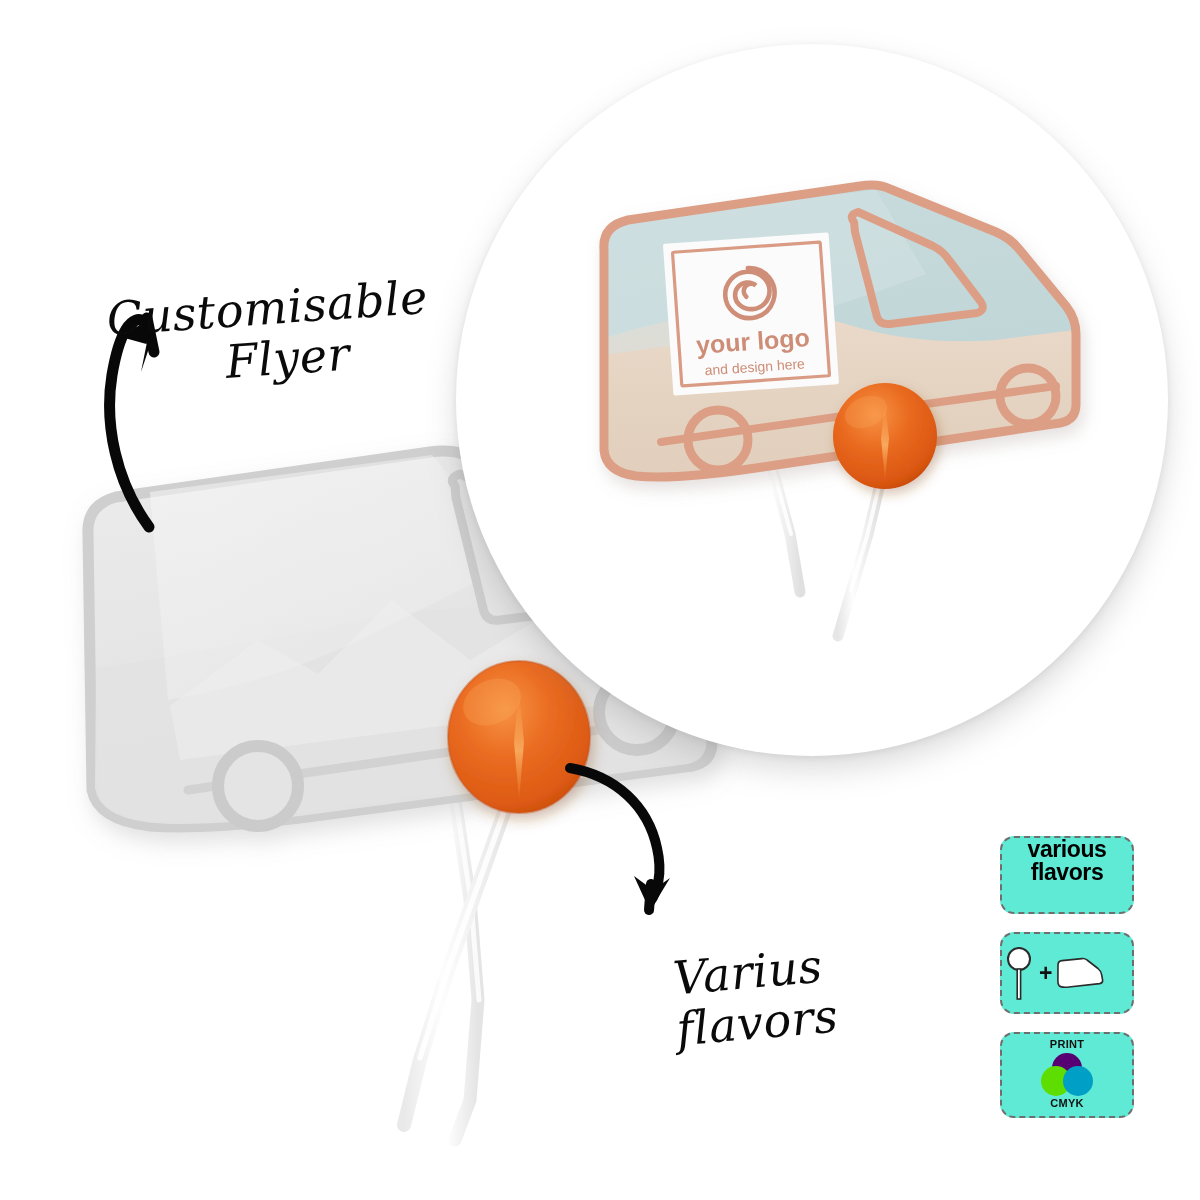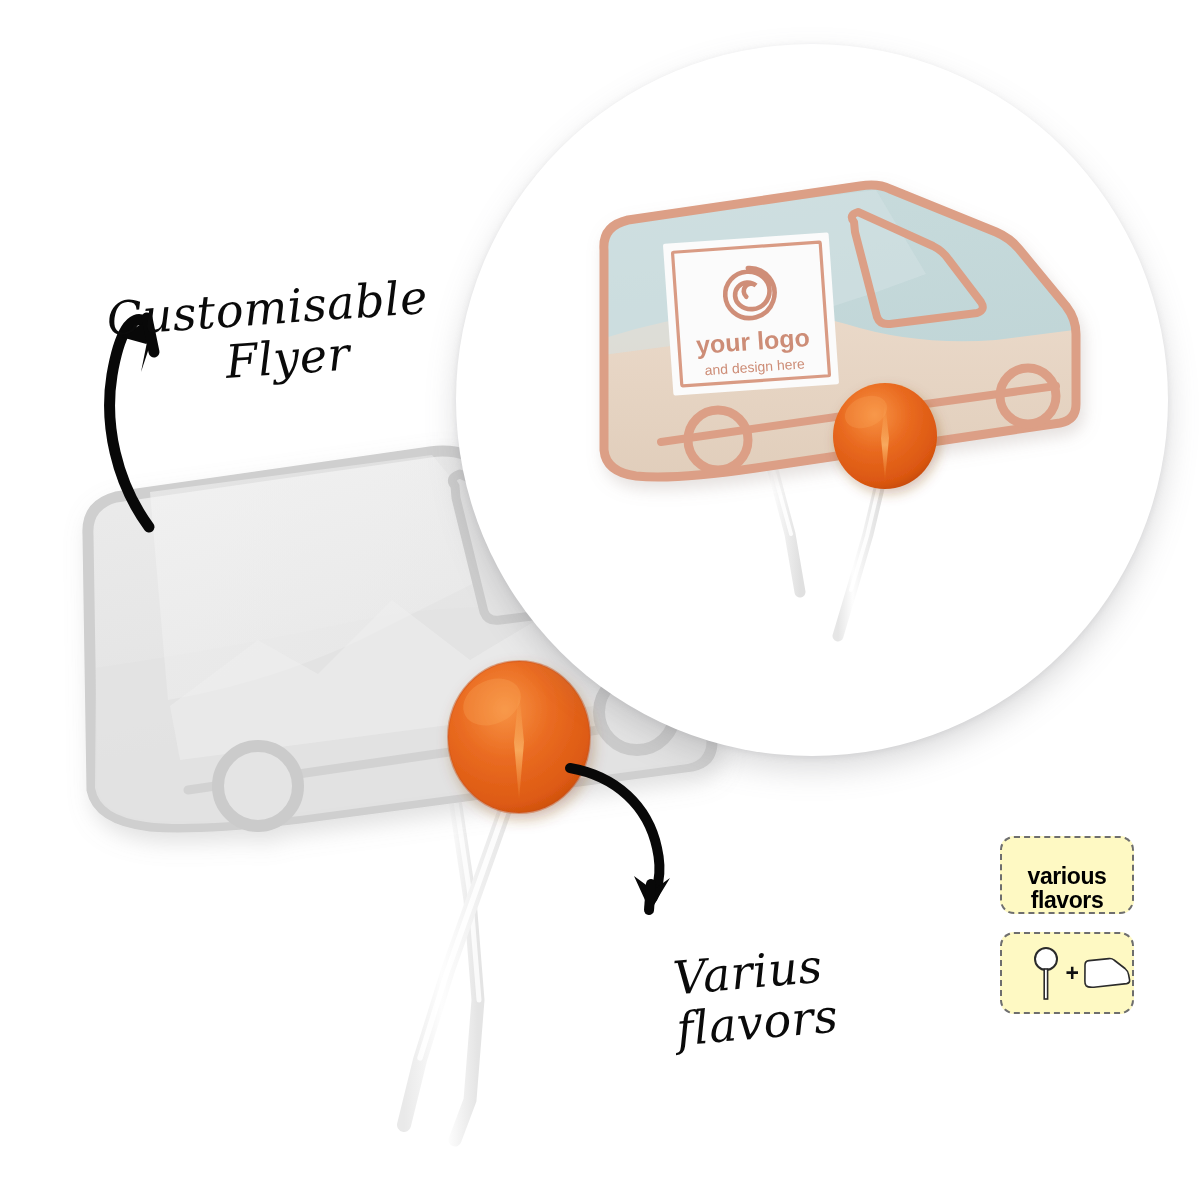--- a/index.html
+++ b/index.html
@@ -73,27 +73,27 @@
   
   #badge-column {
     position: absolute;
     left: 1000px;
     top: 836px;
     width: 140px;
   }
   .badge {
     box-sizing: border-box;
     width: 134px;
-    background: #fef9c3;
+    background: #5eead4;
     border: 2px dashed #6e6e6e;
     border-radius: 14px;
     margin-bottom: 18px;
     display: flex;
     align-items: center;
-    justify-content: flex-end;
+    justify-content: flex-start;
     flex-direction: column;
   }
   #badge-flavors {
     height: 78px;
   }
   #badge-flavors .badge-text {
     font-size: 23px;
     font-weight: bold;
     color: #000000;
     text-align: center;
@@ -445,16 +445,27 @@
         <circle cx="17" cy="14" r="11" fill="#ffffff" stroke="#2b2b2b" stroke-width="2"></circle>
         <rect x="15.2" y="24" width="3.4" height="30" fill="#ffffff" stroke="#2b2b2b" stroke-width="1.6"></rect>
       </svg>
       <span style="font-size:23px;font-weight:bold;color:#111;line-height:1;">+</span>
       <svg width="50" height="34" viewBox="0 0 50 34">
         <path d="M 3 9 Q 3 5 7 4.6 L 27 2.6 Q 30 2.3 32 4 L 43 12.5 Q 46 15 46.6 18.6
                  L 47.6 24 Q 48 27 44.6 27.6 L 14 31 Q 6 31.8 4 29.6 Q 2.8 28.2 2.9 25 Z" fill="#ffffff" stroke="#2b2b2b" stroke-width="1.6" stroke-linejoin="round"></path>
       </svg>
     </div>
 
+    <div class="badge" id="badge-print">
+      <div class="print-word">PRINT</div>
+      <svg class="cmyk-venn" viewBox="0 0 66 46">
+        <g style="mix-blend-mode:multiply;">
+          <circle cx="33" cy="17" r="15" fill="#ec008c"></circle>
+          <circle cx="22" cy="30" r="15" fill="#fff200"></circle>
+          <circle cx="44" cy="30" r="15" fill="#00aeef"></circle>
+        </g>
+      </svg>
+      <div class="print-word">CMYK</div>
+    </div>
 
   </div>
 
 </div>
 
 </body></html>

